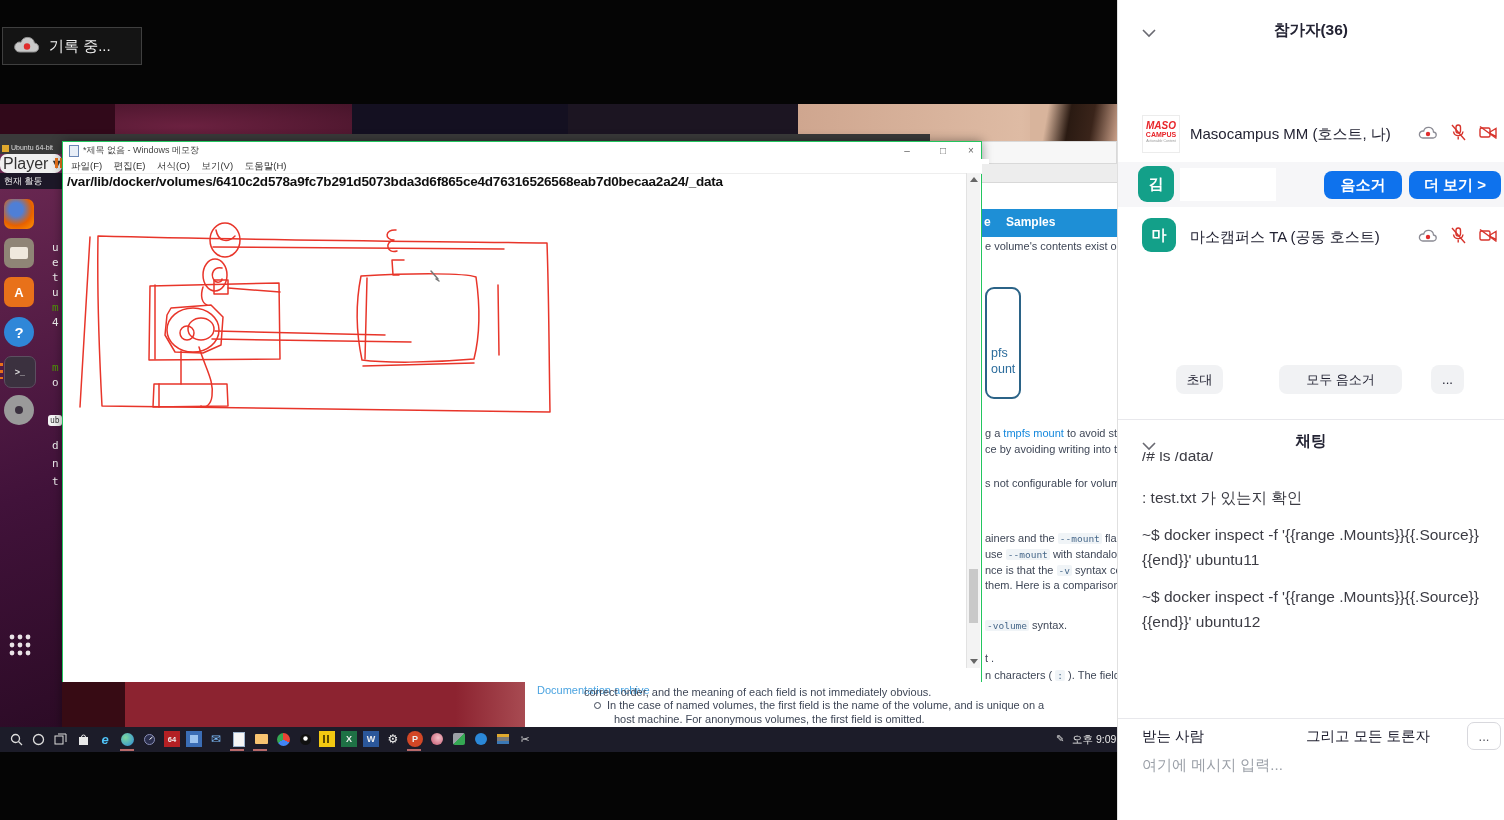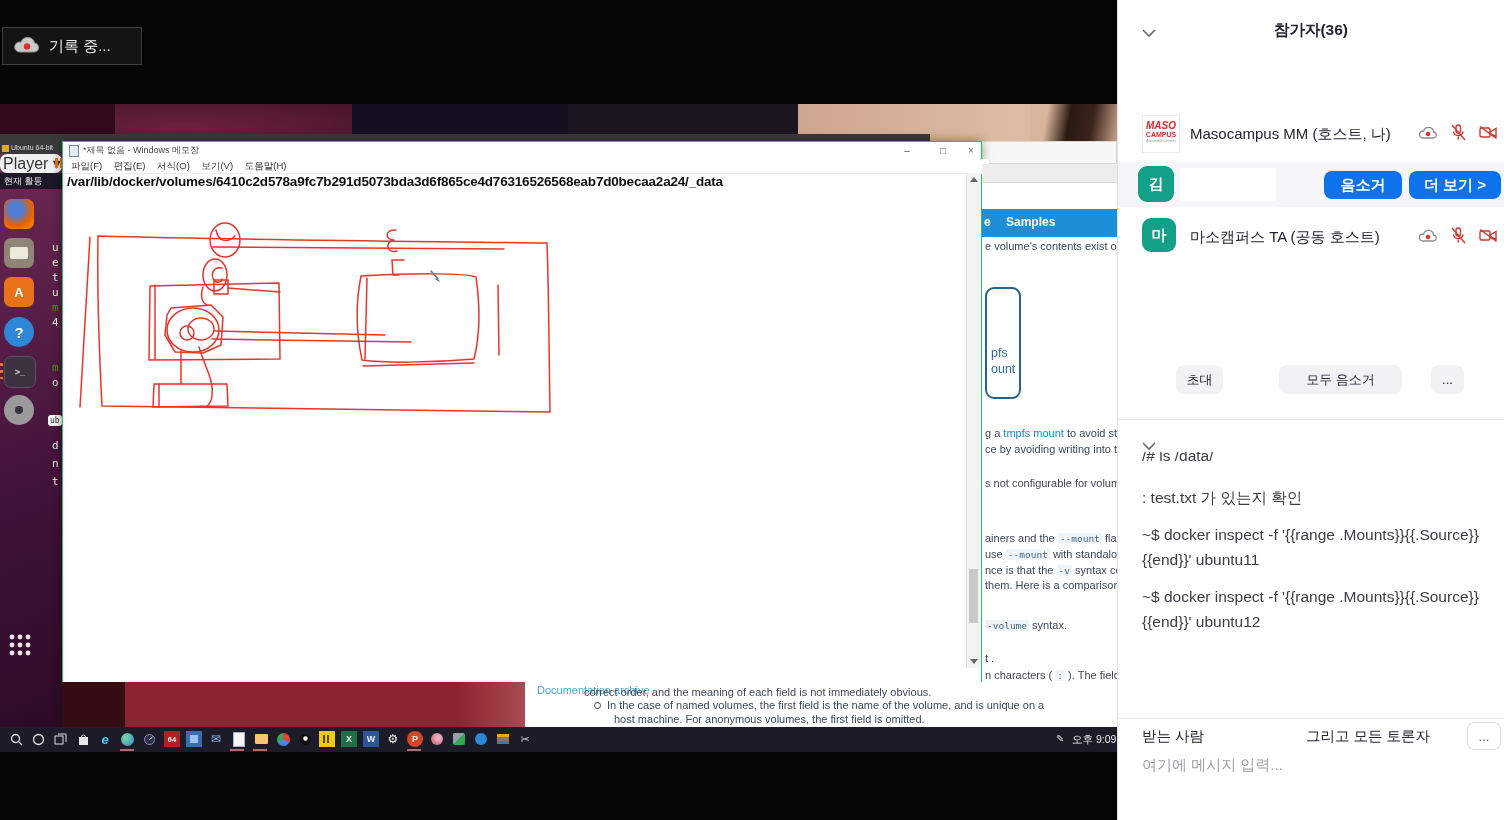--- a/index.html
+++ b/index.html
@@ -424,20 +424,21 @@
 
     <div class="abs gray-btn" style="left:58px;top:365px;width:47px;">초대</div>
     <div class="abs gray-btn" style="left:161px;top:365px;width:123px;">모두 음소거</div>
     <div class="abs gray-btn" style="left:313px;top:365px;width:33px;">...</div>
 
     <div class="abs divider" style="top:419px;"></div>
 
     <span class="abs" style="left:24px;top:437px;"><svg width="14" height="9" viewBox="0 0 14 9">
           <polyline points="1,1 7,7 13,1" fill="none" stroke="#6a6a72" stroke-width="1.6"></polyline>
         </svg></span>
+    <div class="abs p-title" style="top:431px;">채팅</div>
 
     <div class="abs" id="chat-msgs">
       <div class="msg" style="margin-top:-9px;">/# ls /data/</div>
       <div class="msg" style="margin-top:17px;">: test.txt 가 있는지 확인</div>
       <div class="msg" style="margin-top:6px;">~$ docker inspect -f '{{range .Mounts}}{{.Source}}{{end}}' ubuntu11</div>
       <div class="msg" style="margin-top:0;">~$ docker inspect -f '{{range .Mounts}}{{.Source}}{{end}}' ubuntu12</div>
     </div>
 
     <div class="abs divider" style="top:718px;"></div>
 

